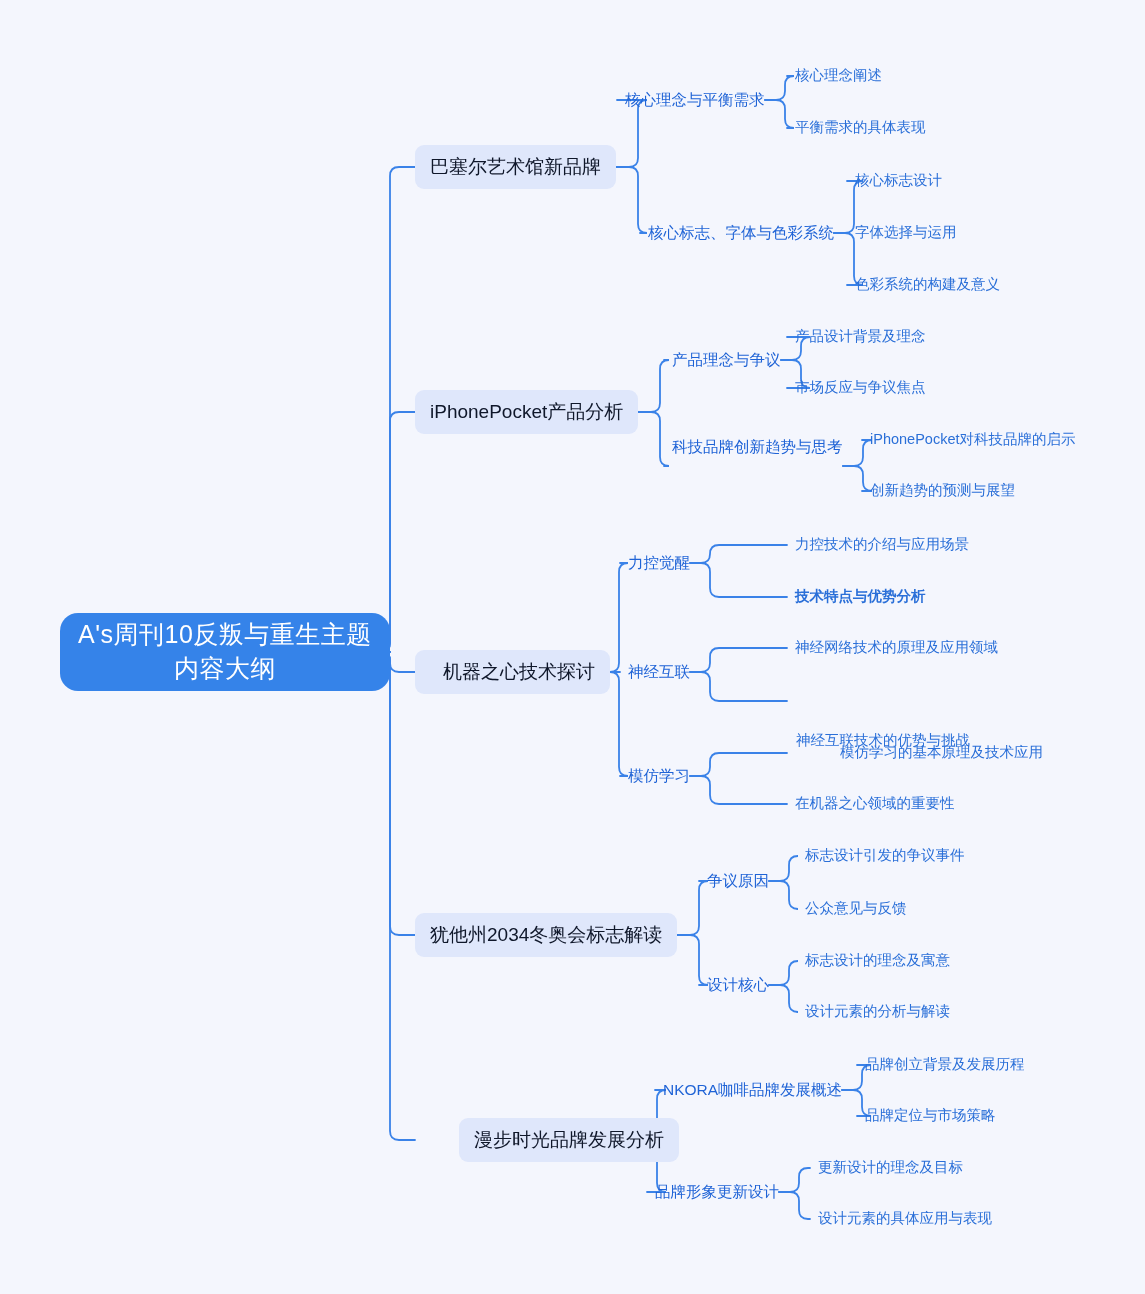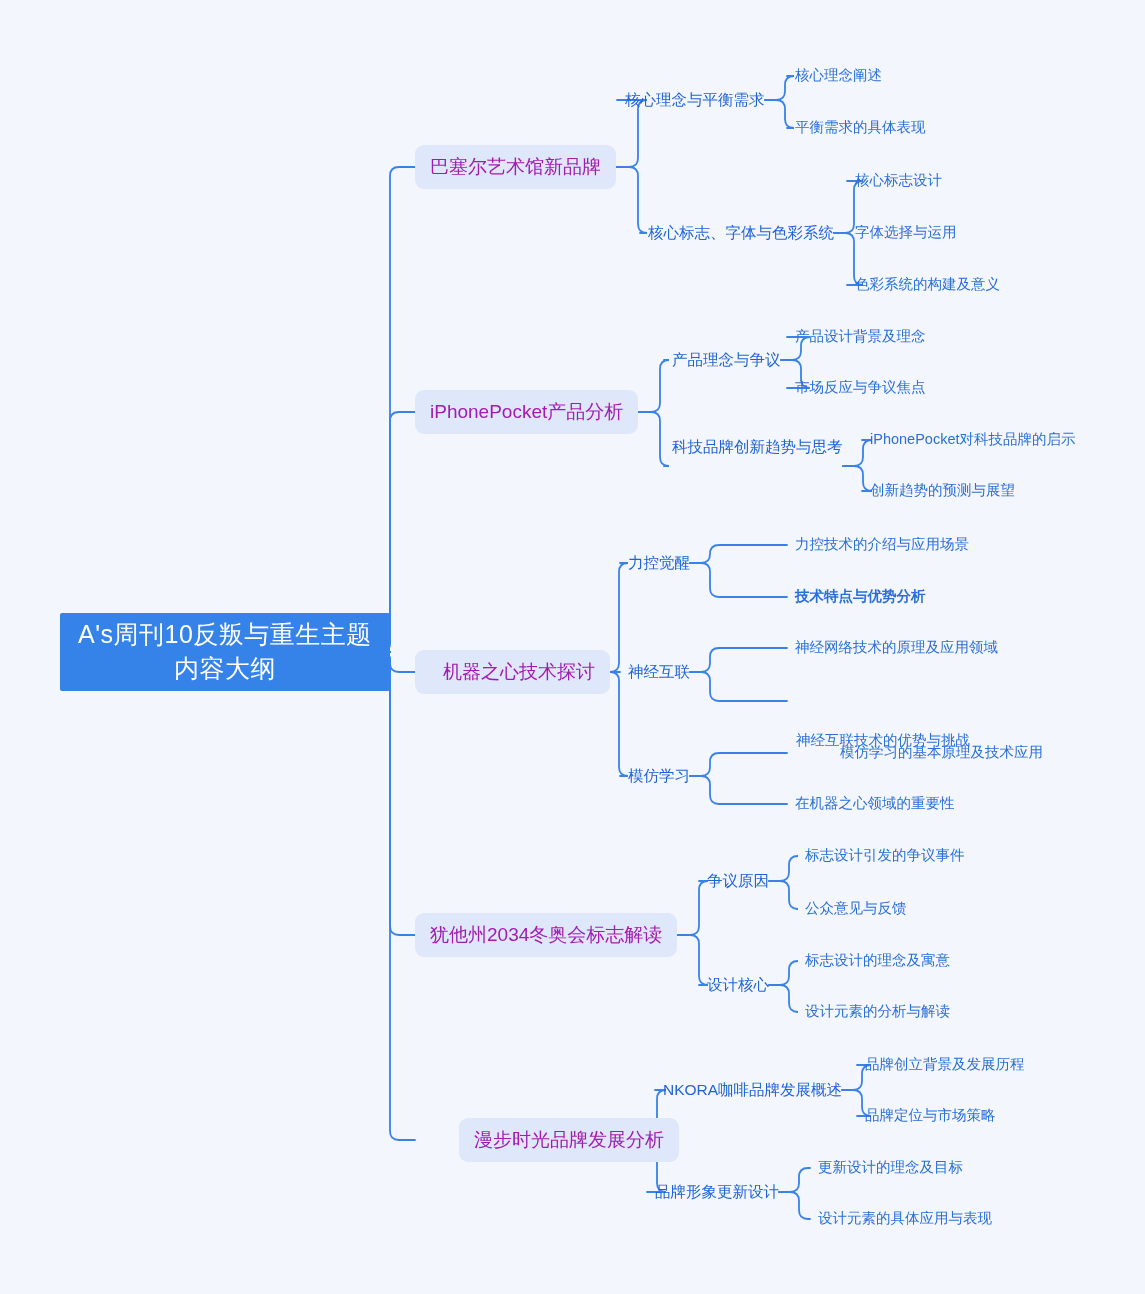--- a/index.html
+++ b/index.html
@@ -22,32 +22,32 @@
     position:absolute;
     box-sizing:border-box;
     display:flex;align-items:center;justify-content:center;
     white-space:nowrap;
     line-height:1.35;
   }
   
   .node.root{
     background:#3583e9;
     color:#ffffff;
-    border-radius:2px;
+    border-radius:18px;
     font-size:25px;
     padding:14px 18px;
     text-align:center;
     letter-spacing:0.5px;
     flex-direction:column;
   }
   .node.root .line{display:block;}
   
   .node.lvl2{
     background:#dfe7fb;
-    color:#a21caf;
+    color:#0f172a;
     border-radius:9px;
     font-size:19px;
     padding:9px 15px;
   }
   
   .node.lvl3{
     color:#1f63d6;
     font-size:15.5px;
     background:transparent;
   }

